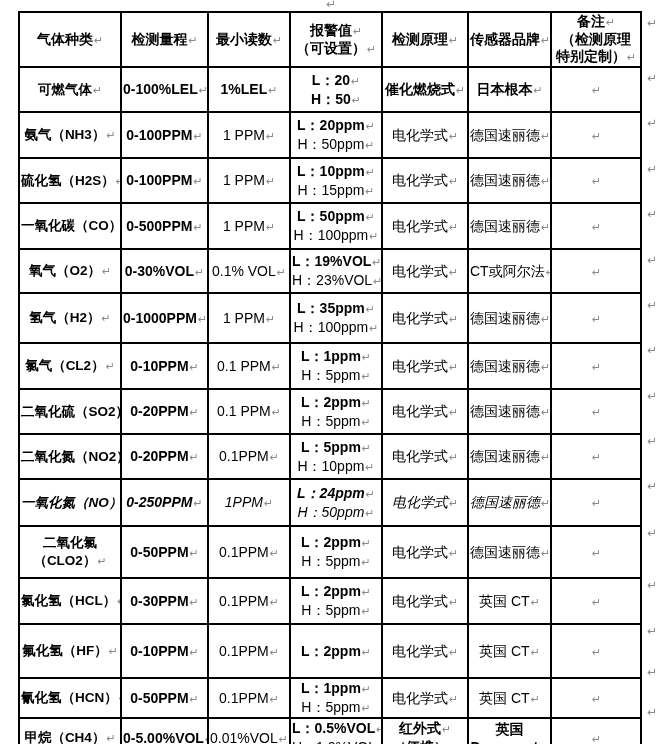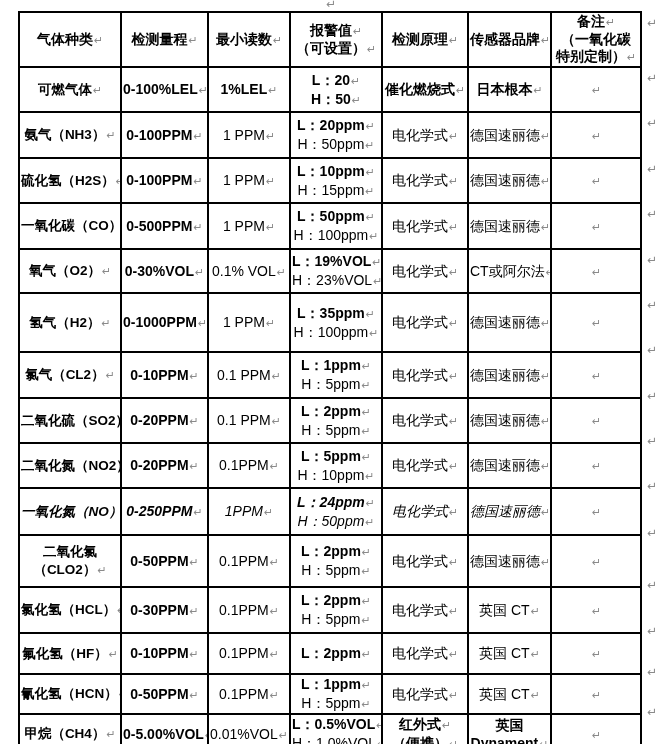--- a/index.html
+++ b/index.html
@@ -80,21 +80,21 @@
           <div class="line"><span class="b">（可设置）</span><span class="pilcrow">↵</span></div>
         </th>
         <th>
           <div class="line"><span class="b">检测原理</span><span class="pilcrow">↵</span></div>
         </th>
         <th>
           <div class="line"><span class="b">传感器品牌</span><span class="pilcrow">↵</span></div>
         </th>
         <th>
           <div class="line"><span class="b">备注</span><span class="pilcrow">↵</span></div>
-          <div class="line"><span class="b">（一氧化碳</span></div>
+          <div class="line"><span class="b">（检测原理</span></div>
           <div class="line"><span class="b">特别定制）</span><span class="pilcrow">↵</span></div>
         </th>
       </tr>
     </thead>
   <tbody>
       <tr style="height: 45px; margin-top: 8px;">
         <td class="c0">
           <div class="line"><span class="b">可燃气体</span><span class="pilcrow">↵</span></div>
         </td>
         <td class="c1">
@@ -206,21 +206,21 @@
         <td class="c4">
           <div class="line"><span class="">电化学式</span><span class="pilcrow">↵</span></div>
         </td>
         <td class="c5">
           <div class="line"><span class="">CT或阿尔法</span><span class="pilcrow">↵</span></div>
         </td>
         <td class="c6">
           <div class="line"><span class=""></span><span class="pilcrow">↵</span></div>
         </td>
       </tr>
-      <tr style="height: 59px;">
+      <tr style="height: 50px;">
         <td class="c0">
           <div class="line"><span class="b">氢气（H2）</span><span class="pilcrow">↵</span></div>
         </td>
         <td class="c1">
           <div class="line"><span class="b">0-1000PPM</span><span class="pilcrow">↵</span></div>
         </td>
         <td class="c2">
           <div class="line"><span class="">1 PPM</span><span class="pilcrow">↵</span></div>
         </td>
         <td class="c3">
@@ -375,21 +375,21 @@
         <td class="c4">
           <div class="line"><span class="">电化学式</span><span class="pilcrow">↵</span></div>
         </td>
         <td class="c5">
           <div class="line"><span class="">英国 CT</span><span class="pilcrow">↵</span></div>
         </td>
         <td class="c6">
           <div class="line"><span class=""></span><span class="pilcrow">↵</span></div>
         </td>
       </tr>
-      <tr style="height: 41px;">
+      <tr style="height: 54px;">
         <td class="c0">
           <div class="line"><span class="b">氟化氢（HF）</span><span class="pilcrow">↵</span></div>
         </td>
         <td class="c1">
           <div class="line"><span class="b">0-10PPM</span><span class="pilcrow">↵</span></div>
         </td>
         <td class="c2">
           <div class="line"><span class="">0.1PPM</span><span class="pilcrow">↵</span></div>
         </td>
         <td class="c3">

